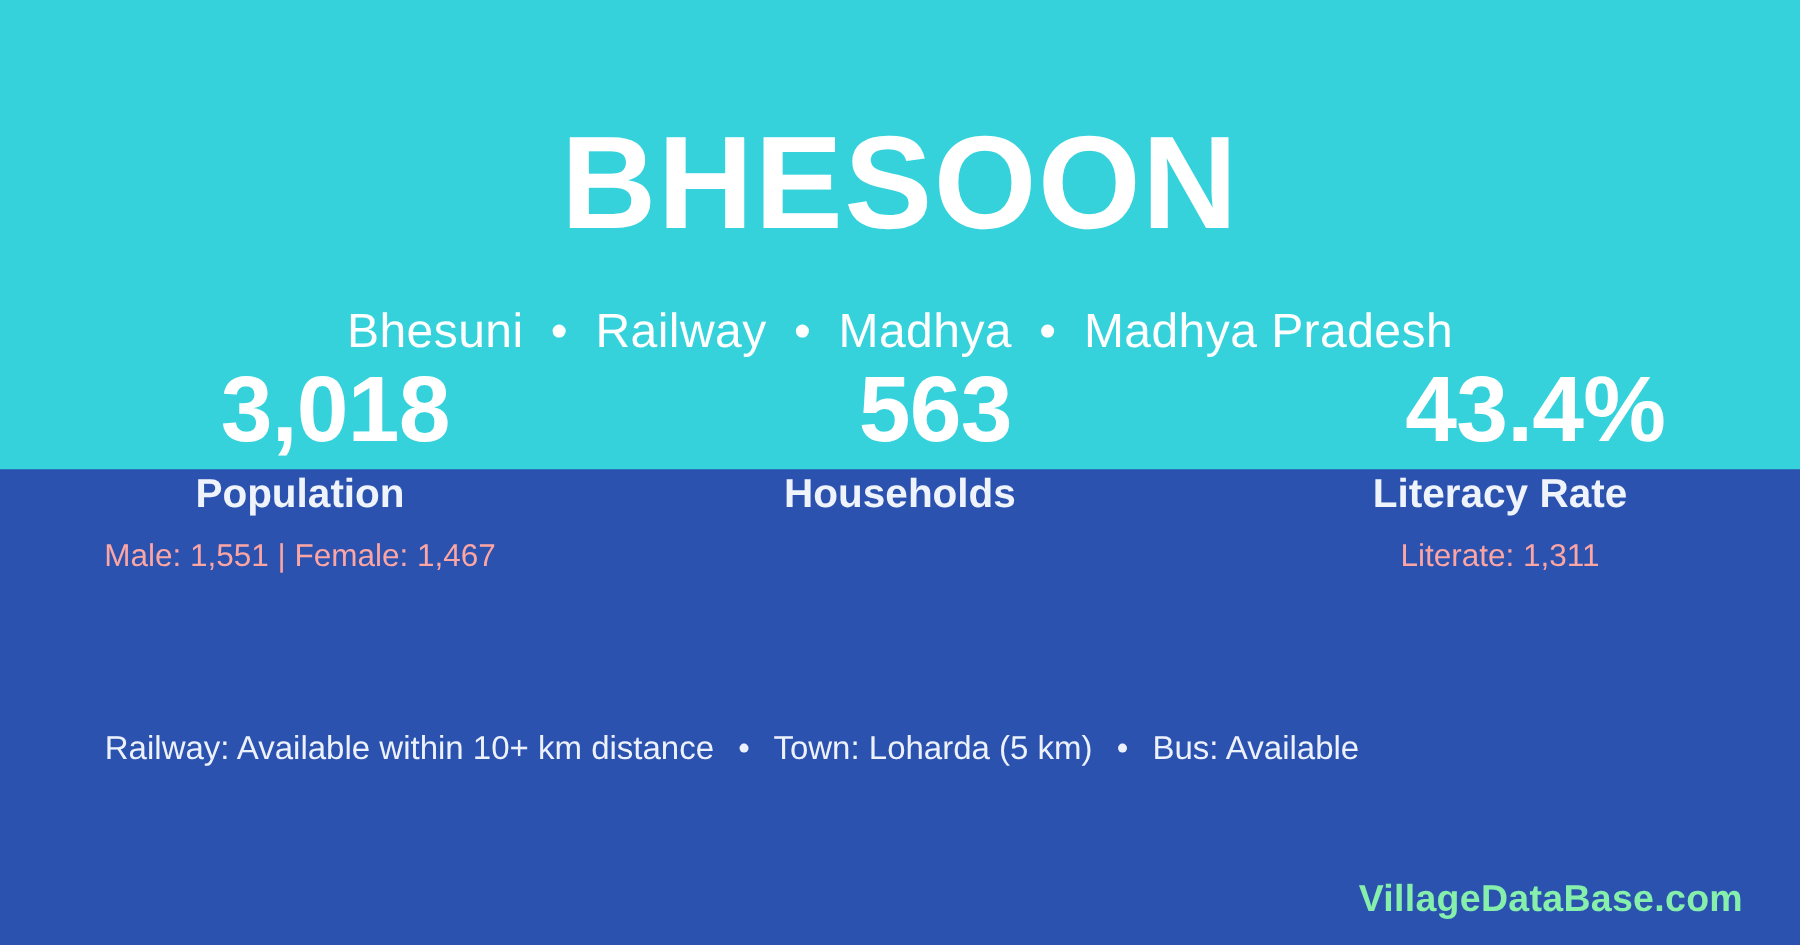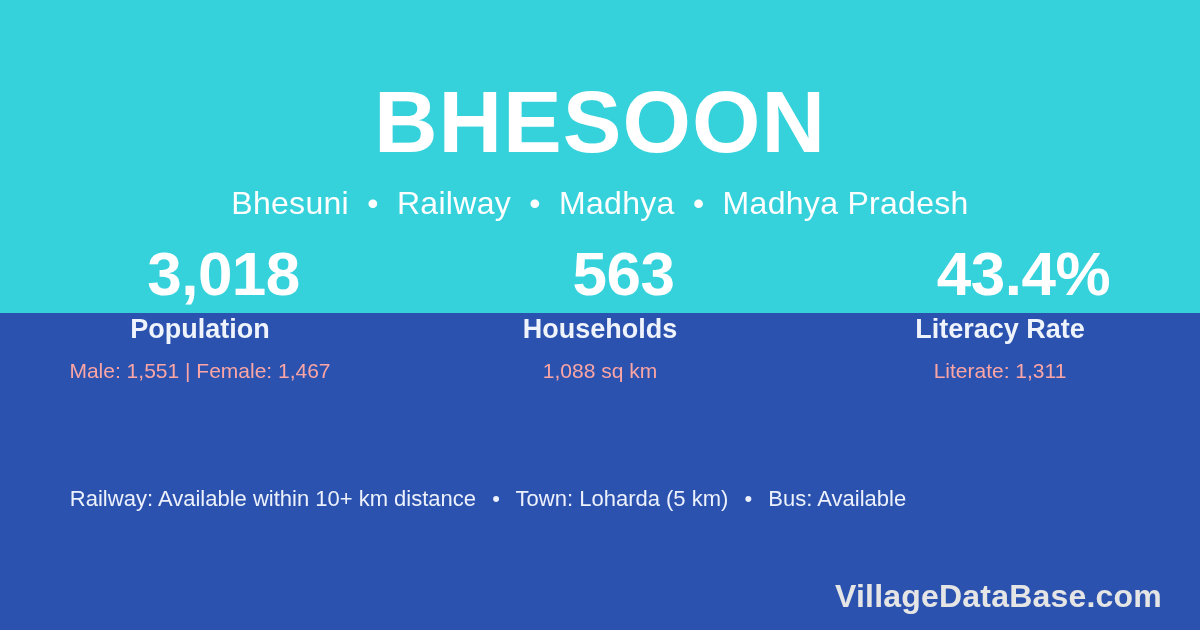--- a/index.html
+++ b/index.html
@@ -43,21 +43,21 @@
   
   .header {
     position: absolute;
     left: 0;
     top: 0;
     width: 1200px;
     text-align: center;
   }
   .village-title {
     margin: 0;
-    padding: 0;
+    padding: 17px;
     font-size: 88px;
     font-weight: bold;
     line-height: 1;
     letter-spacing: 1px;
     color: #ffffff;
     padding-top: 78px;
   }
   .village-subtitle {
     margin: 0;
     padding-top: 20px;
@@ -124,24 +124,24 @@
   .amenities .sep-dot {
     padding: 0 10px;
     color: #edf1fc;
   }
 
   
   .watermark {
     position: absolute;
     right: 38px;
     bottom: 18px;
-    font-size: 32px;
+    font-size: 25px;
     font-weight: bold;
     line-height: 1;
-    color: #e5e5e5;
+    color: #86efac;
     letter-spacing: 0.2px;
   }
 </style>
 </head>
 <body>
 
 <div class="card">
 
   <div class="band-top"></div>
   <div class="band-bottom"></div>
@@ -163,21 +163,20 @@
 
     <div class="stat">
       <div class="stat-value">3,018</div>
       <div class="stat-label">Population</div>
       <div class="stat-detail">Male: 1,551 | Female: 1,467</div>
     </div>
 
     <div class="stat">
       <div class="stat-value">563</div>
       <div class="stat-label">Households</div>
-      <div class="stat-detail">1,088 sq km</div>
     </div>
 
     <div class="stat">
       <div class="stat-value">43.4%</div>
       <div class="stat-label">Literacy Rate</div>
       <div class="stat-detail">Literate: 1,311</div>
     </div>
 
   </div>
 

